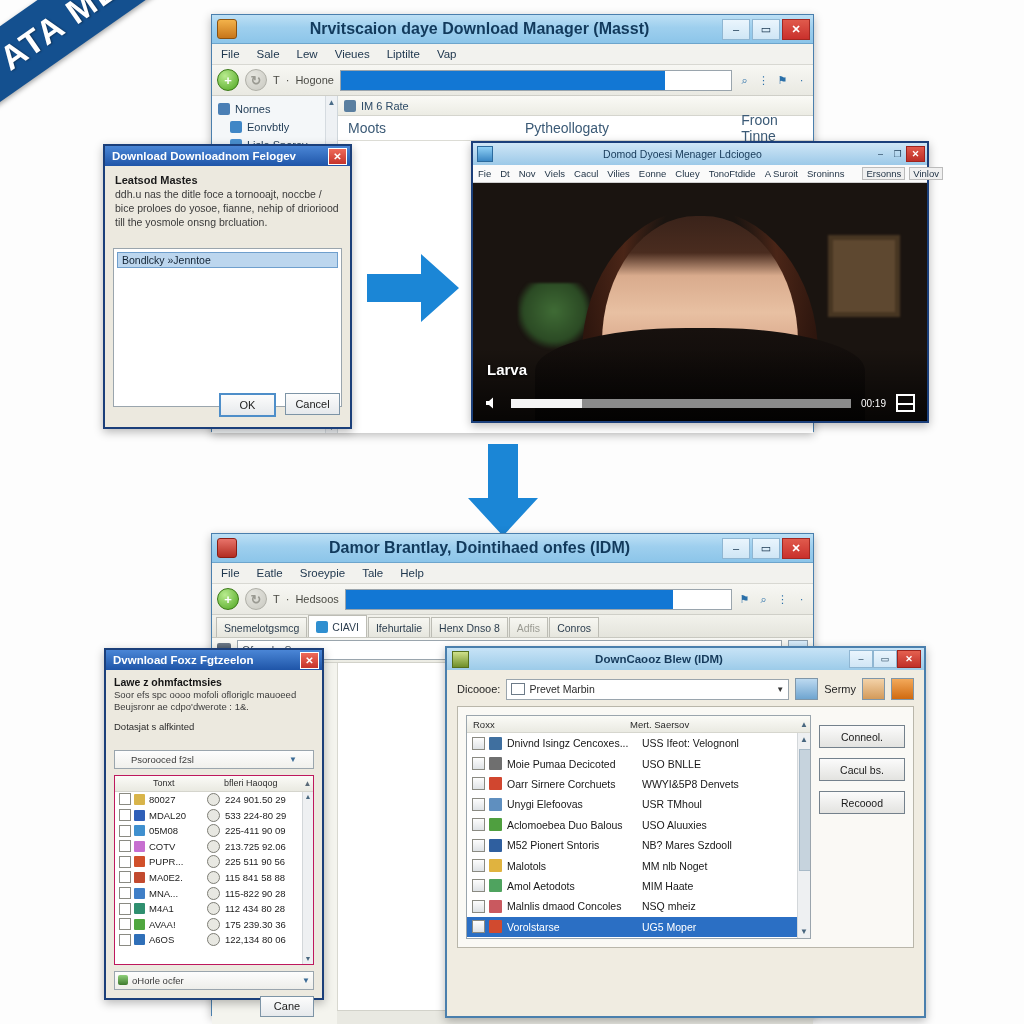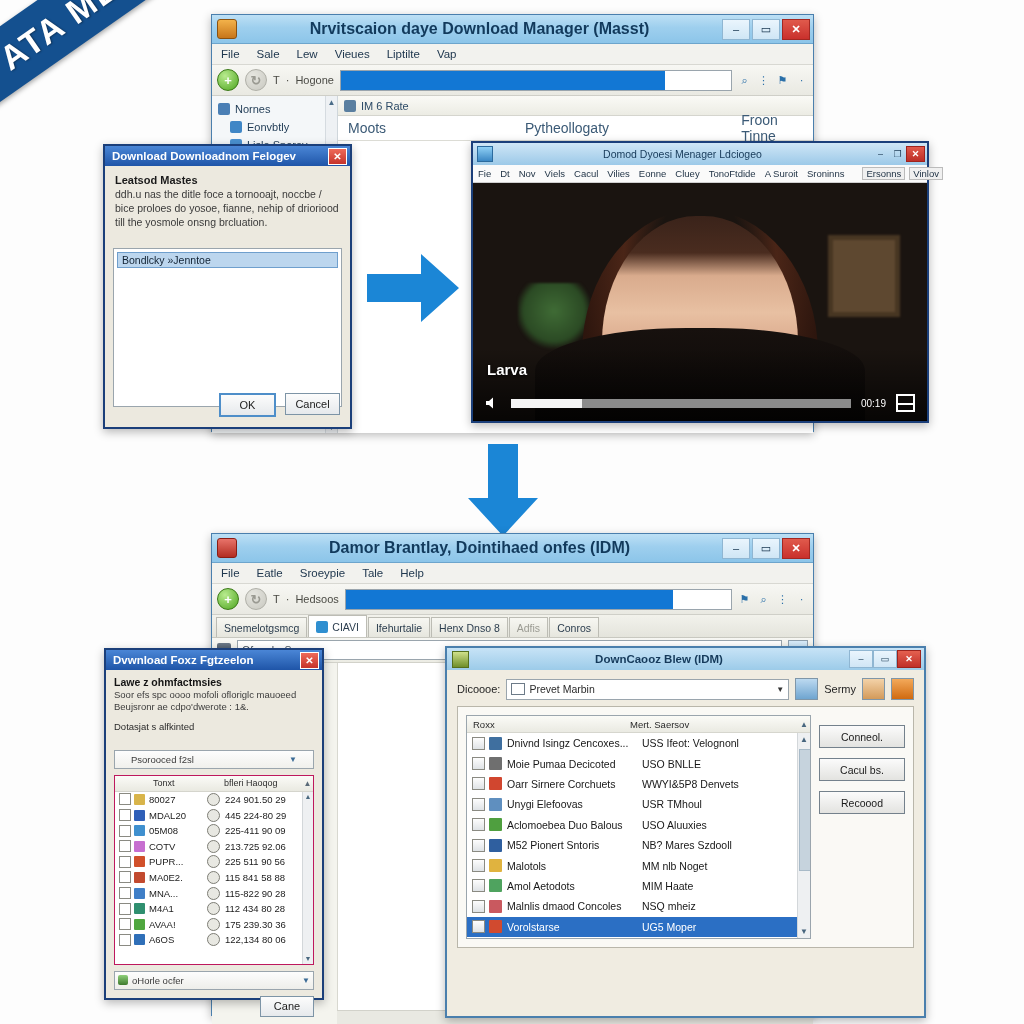--- a/index.html
+++ b/index.html
@@ -487,21 +487,21 @@
               <span class="x-ic" style="background:#d8b44a"></span>
               <span class="x-nm">80027</span>
               <span class="x-gl"></span>
               <span class="x-val">224 901.50 29</span>
             </div>
             <div class="x-row">
               <span class="x-cb"></span>
               <span class="x-ic" style="background:#2f5fb8"></span>
               <span class="x-nm">MDAL20</span>
               <span class="x-gl"></span>
-              <span class="x-val">445 224-80 29</span>
+              <span class="x-val">533 224-80 29</span>
             </div>
             <div class="x-row">
               <span class="x-cb"></span>
               <span class="x-ic" style="background:#3f90cf"></span>
               <span class="x-nm">05M08</span>
               <span class="x-gl"></span>
               <span class="x-val">225-411 90 09</span>
             </div>
             <div class="x-row">
               <span class="x-cb"></span>

